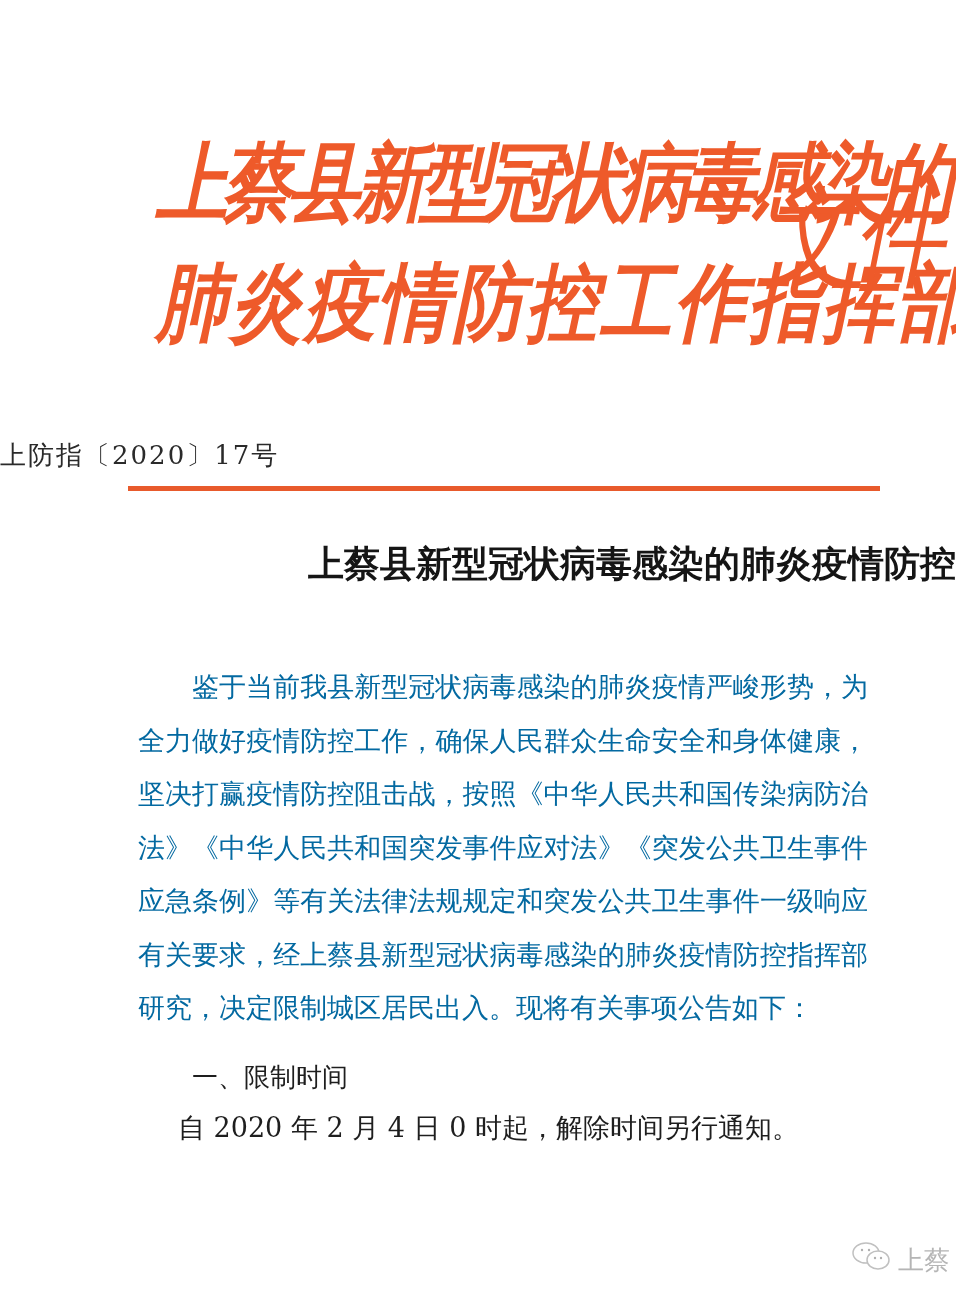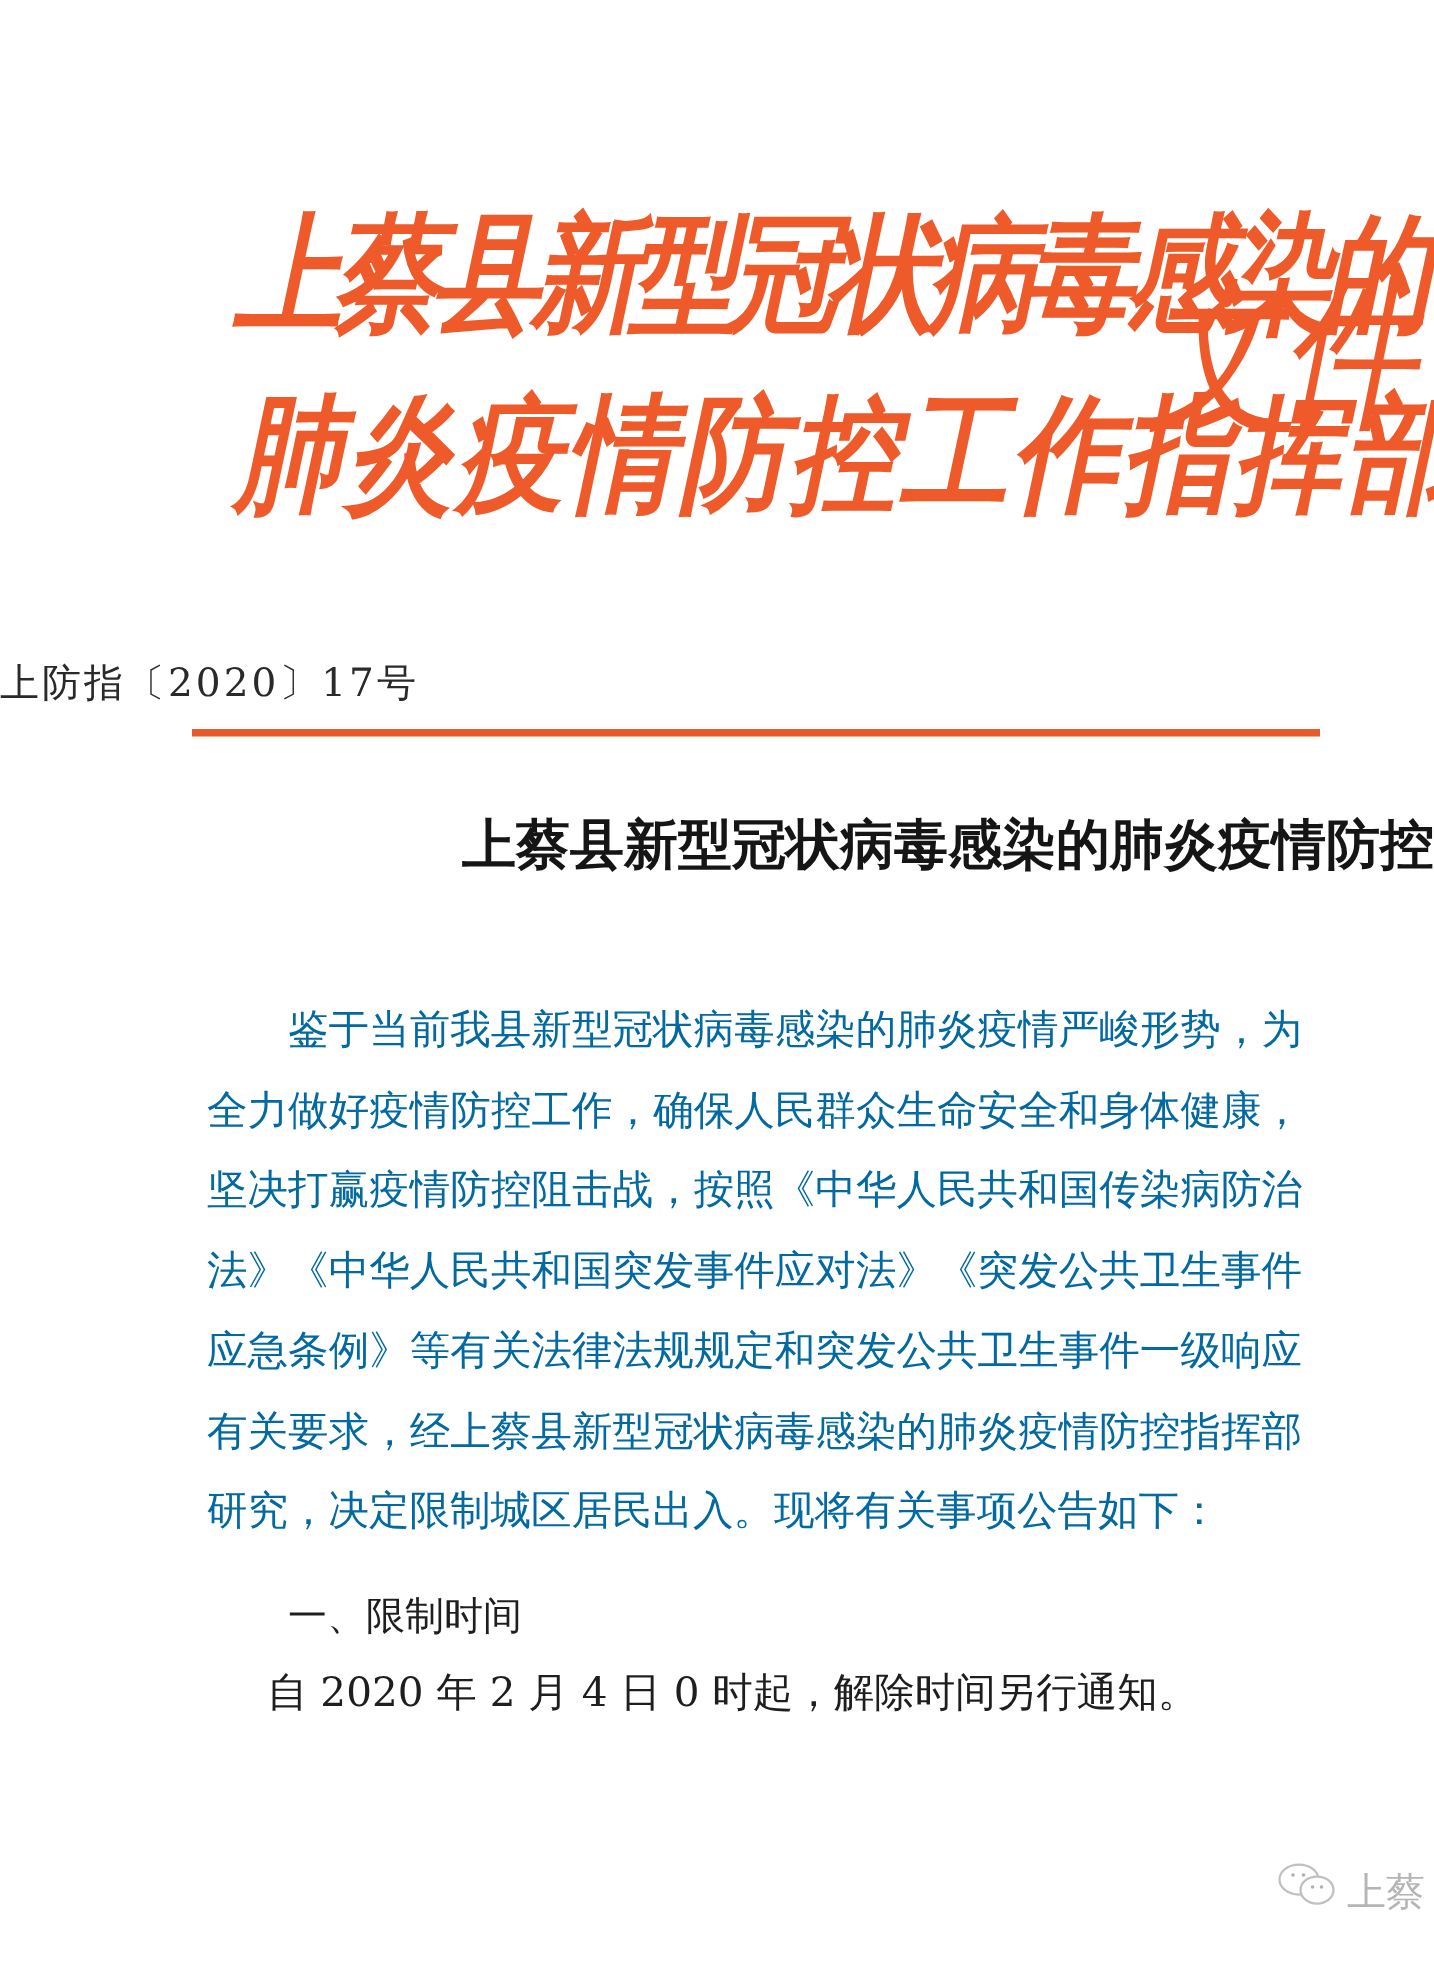--- a/index.html
+++ b/index.html
@@ -34,21 +34,21 @@
     font-size: 27px; line-height: 53.5px; color: #0369a1; text-align: justify;
   }
   .body p { margin: 0; text-indent: 54px; }
   .section-head {
     position: absolute; left: 192px; top: 1060px; font-family: Liberation Mono, monospace;
     font-size: 26px; color: #1e1e1e;
   }
   .section-body { position: absolute; left: 178px; top: 1110px; font-size: 27px; color: #1e1e1e; }
   .watermark {
     position: absolute; left: 850px; top: 1240px; display: flex; align-items: center; gap: 4px;
-    color: #b5b5b5; font-family: Liberation Mono, monospace; font-size: 26px;
+    color: #b5b5b5; font-family: Liberation Serif, serif; font-size: 26px;
   }
 </style>
 </head>
 <body>
 
 <div class="masthead">
   <div class="mast-line l1">上蔡县新型冠状病毒感染的</div>
   <div class="mast-line l2">肺炎疫情防控工作指挥部</div>
   <div class="mast-suffix">文件</div>
 </div>

